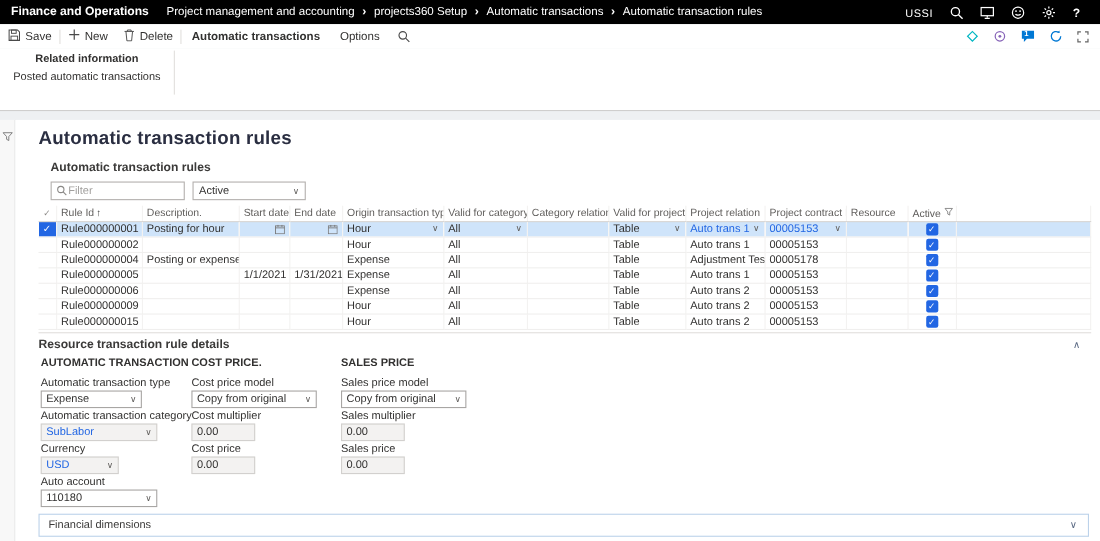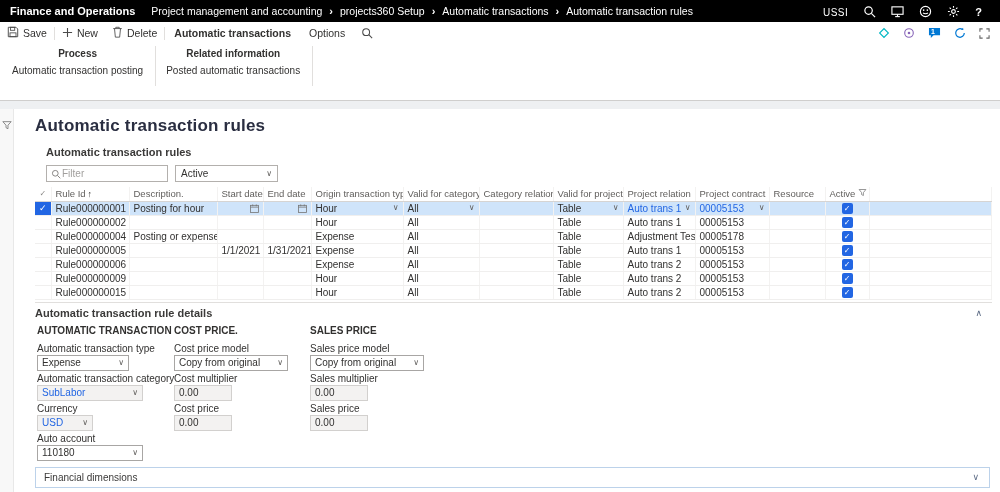--- a/index.html
+++ b/index.html
@@ -70,21 +70,21 @@
   .dgroup{width:137px}
   .dgroup:nth-child(2){width:136px}
   .dg-title{font-weight:bold;font-size:10px;line-height:12px;margin-bottom:6px;white-space:nowrap}
   .field{margin-bottom:2px}
   .f-label{font-size:10px;line-height:11px;margin-bottom:1px;white-space:nowrap}
   .control{height:16px;border:1px solid #a8a6a4;display:flex;align-items:center;justify-content:space-between;padding:0 4px;font-size:10px;background:#fff;cursor:pointer}
   .control.disabled{background:#f3f2f1;border-color:#d2d0ce}
   .control .num{width:100%;}
   .dgroup:nth-child(1) .field:nth-child(2) .control{width:92px}
   .dgroup:nth-child(1) .field:nth-child(3) .control{width:106px}
-  .dgroup:nth-child(1) .field:nth-child(4) .control{width:56px}
+  .dgroup:nth-child(1) .field:nth-child(4) .control{width:71px}
   .dgroup:nth-child(1) .field:nth-child(5) .control{width:106px}
   .dgroup:nth-child(2) .field:nth-child(2) .control{width:114px}
   .dgroup:nth-child(2) .field:nth-child(3) .control{width:58px}
   .dgroup:nth-child(2) .field:nth-child(4) .control{width:58px}
   .dgroup:nth-child(3) .field:nth-child(2) .control{width:114px}
   .dgroup:nth-child(3) .field:nth-child(3) .control{width:58px}
   .dgroup:nth-child(3) .field:nth-child(4) .control{width:58px}
 
   
   .findim{margin-top:4px;margin-right:2px;height:21px;border:1px solid #bcd2ea;display:flex;align-items:center;padding-left:8px;cursor:pointer;background:#fff}
@@ -194,24 +194,20 @@
       </span>
     <span class="ab-icon">
         <svg width="11" height="11" viewBox="0 0 12 12">
           <path d="M1 4V1h3M8 1h3v3M11 8v3H8M4 11H1V8" fill="none" stroke="#666" stroke-width="1.2"></path>
         </svg>
       </span>
   </div>
 </div>
 
 <div class="action-pane">
-    <div class="ap-group">
-      <div class="ap-title">Process</div>
-      <div class="ap-link">Automatic transaction posting</div>
-    </div>
     <div class="ap-group">
       <div class="ap-title">Related information</div>
       <div class="ap-link">Posted automatic transactions</div>
     </div>
   </div>
 <div class="gap"></div>
 
 <div class="workspace">
   <div class="left-rail">
     <span><svg width="10" height="10" viewBox="0 0 12 12">
@@ -411,21 +407,21 @@
             <td><span></span></td>
             <td>
               <div class="checkbox">✓</div>
             </td>
             <td></td>
           </tr>
         </tbody>
     </table>
 
     <div class="details-header">
-      <span class="details-title">Automatic transaction rule details</span>
+      <span class="details-title">Resource transaction rule details</span>
       <span class="chev-right">∧</span>
     </div>
     <div class="details-groups">
         <div class="dgroup">
           <div class="dg-title">AUTOMATIC TRANSACTION</div>
           <div class="field">
             <div class="f-label">Automatic transaction type</div>
             <div class="control">
               <span>Expense</span>
               <span class="dd-glyph">∨</span>

